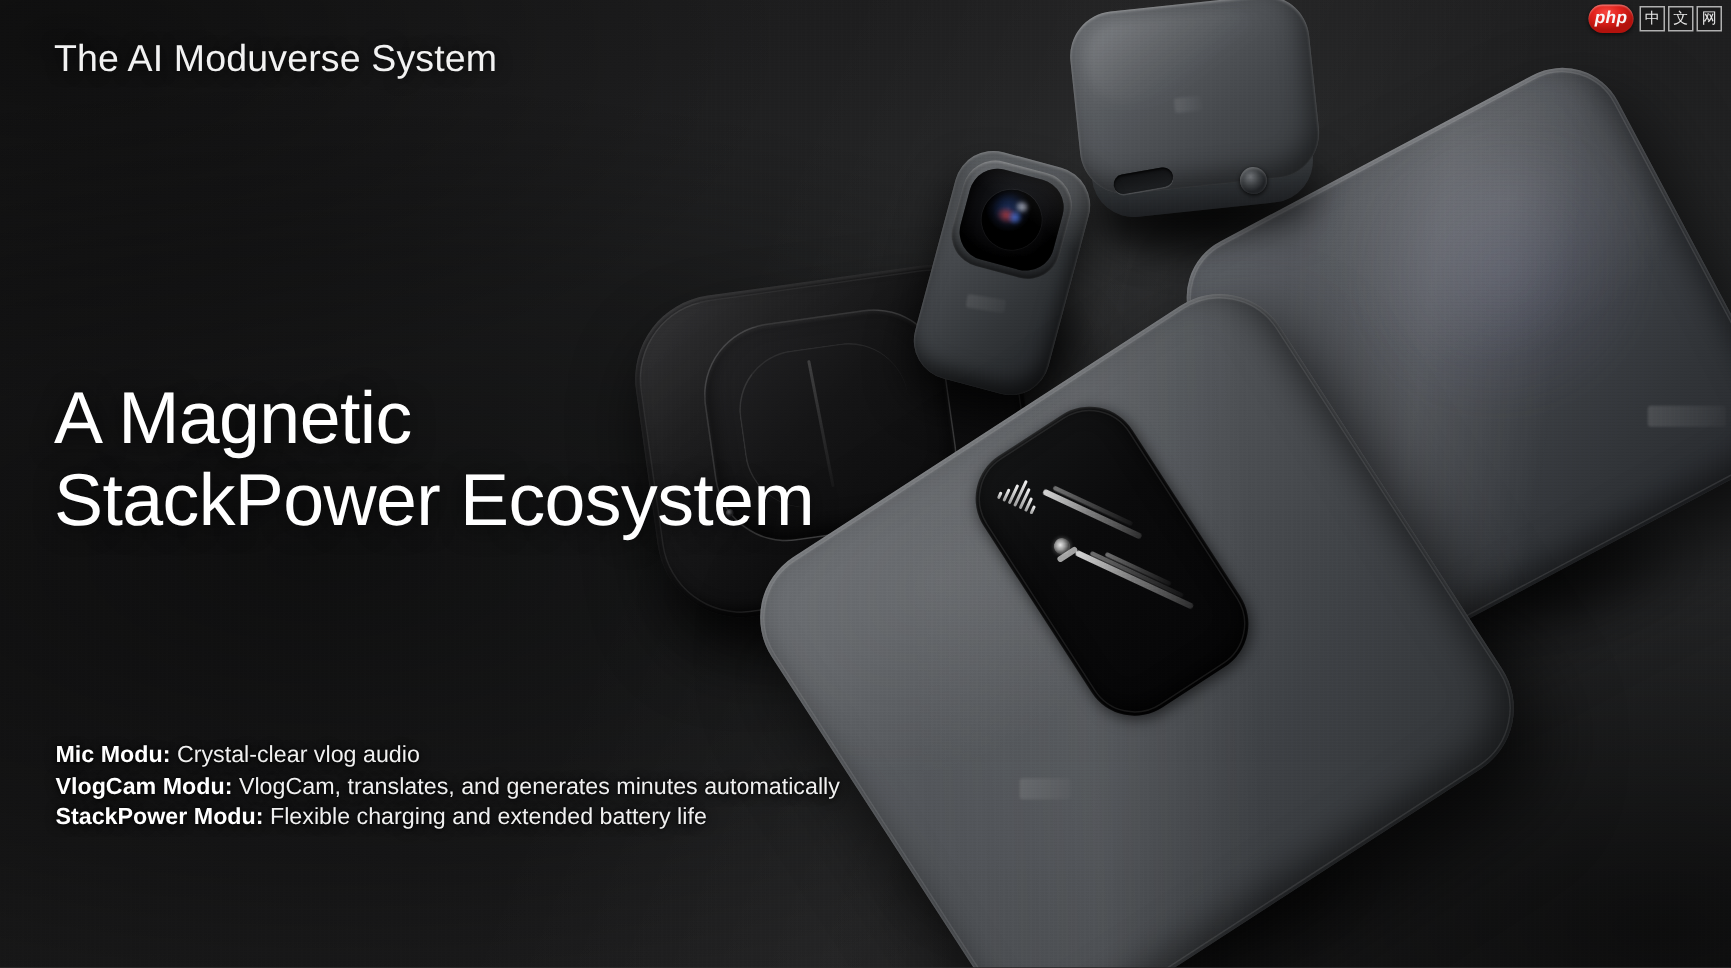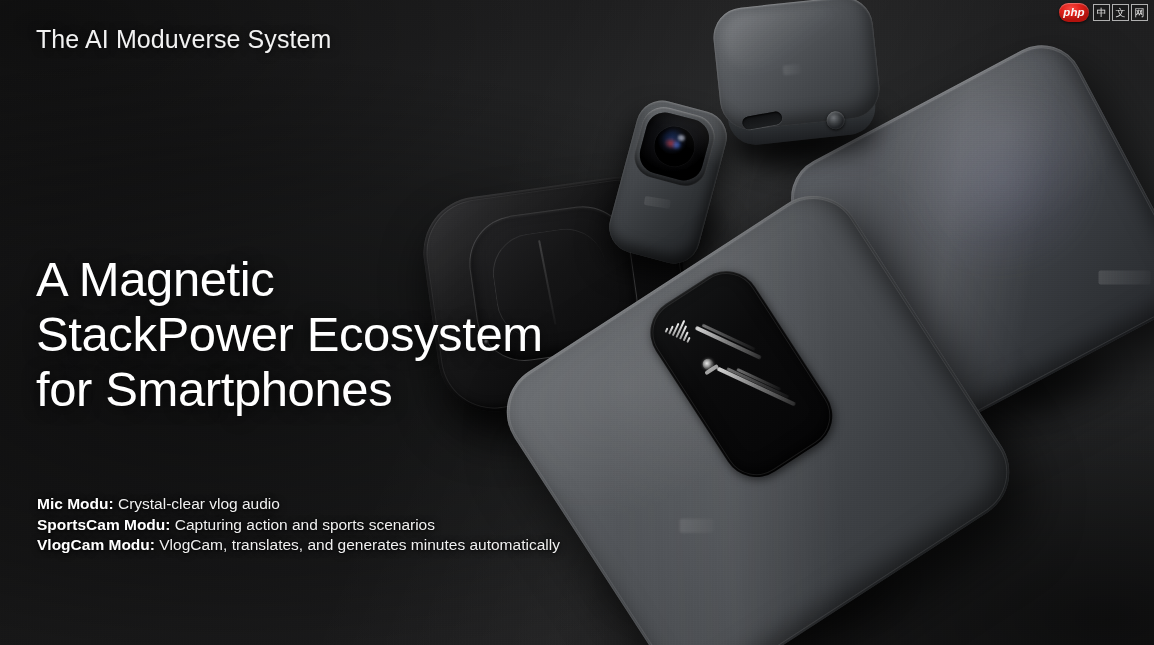--- a/index.html
+++ b/index.html
@@ -449,35 +449,34 @@
     <div class="logo"></div>
   </div>
 
   <div class="grain"></div>
 
   <div class="txt" id="eyebrow">The AI Moduverse System</div>
 
   <div class="txt" id="headline">
     <div>A Magnetic</div>
     <div>StackPower Ecosystem</div>
-    <div>for Smartphones</div>
   </div>
 
   <div class="txt" id="features">
     <div class="feat">
       <b>Mic Modu:</b>
       <span>Crystal-clear vlog audio</span>
     </div>
     <div class="feat">
-      <b>SportsCam Modu:</b>
-      <span>Capturing action and sports scenarios</span>
-    </div>
-    <div class="feat">
       <b>VlogCam Modu:</b>
       <span>VlogCam, translates, and generates minutes automatically</span>
+    </div>
+    <div class="feat">
+      <b>StackPower Modu:</b>
+      <span>Flexible charging and extended battery life</span>
     </div>
   </div>
 
   <div id="watermark">
     <div id="wm-badge">php</div>
     <div id="wm-cn">
       <span>中</span>
       <span>文</span>
       <span>网</span>
     </div>

